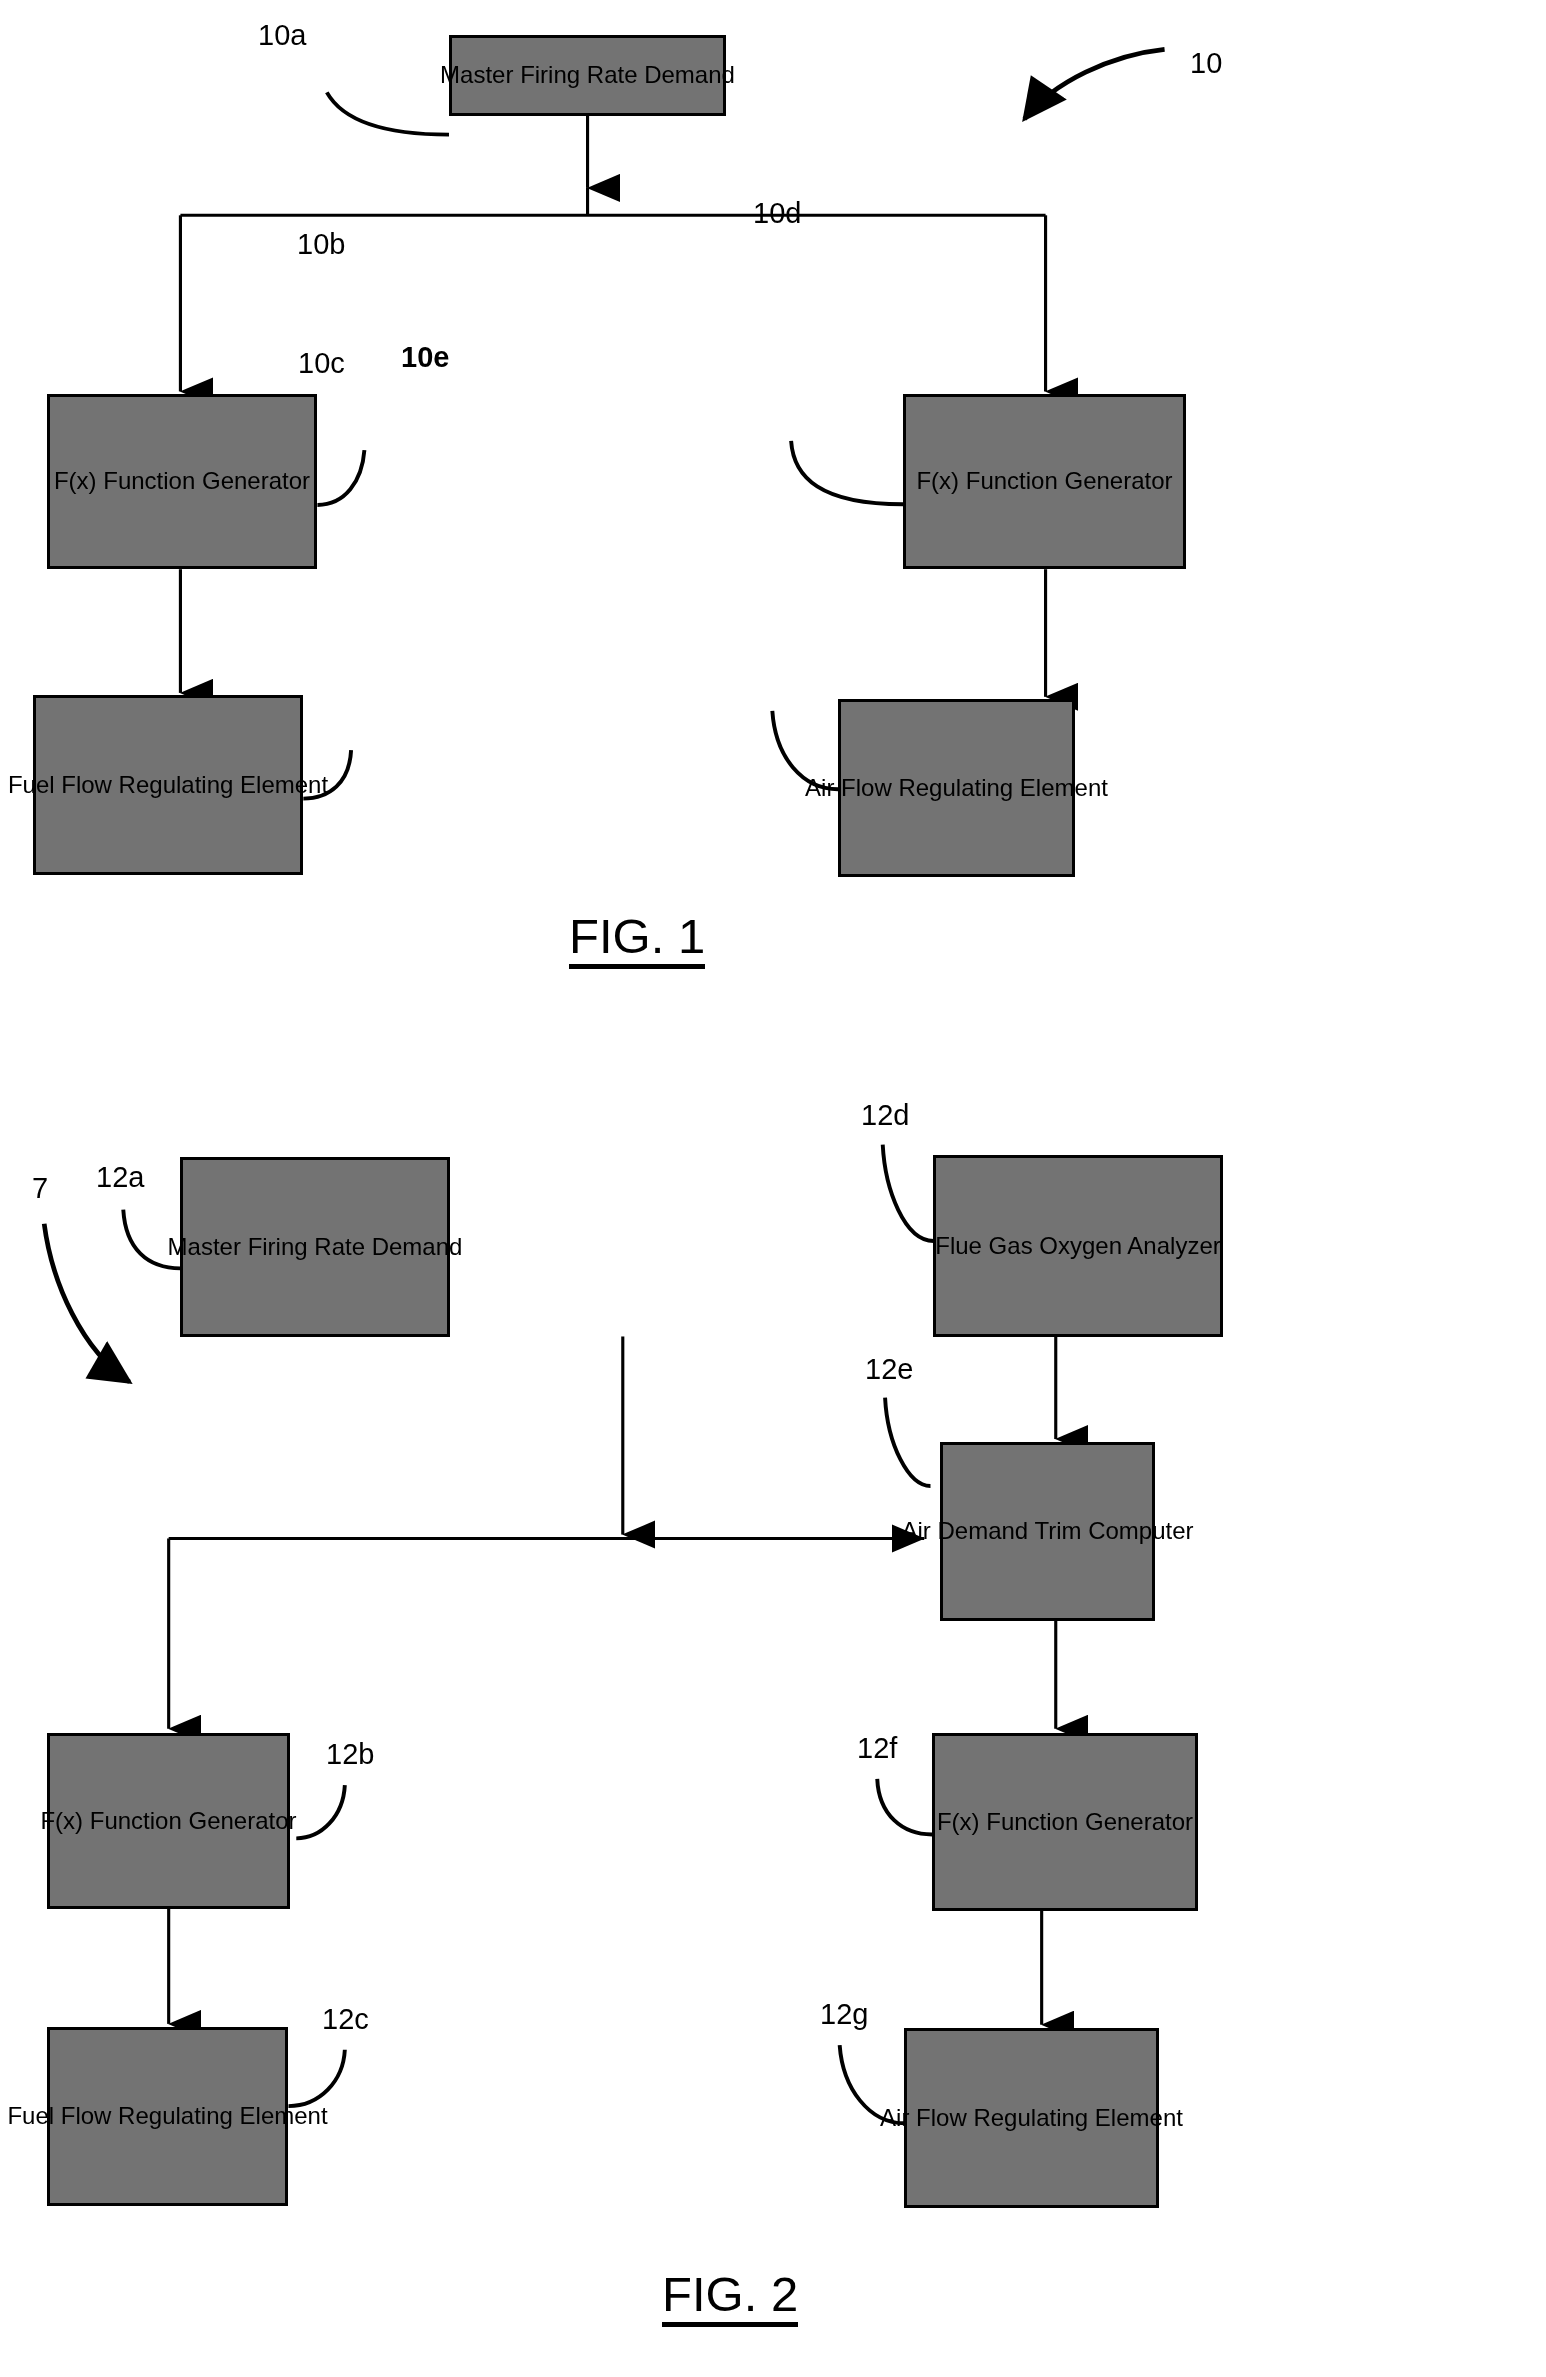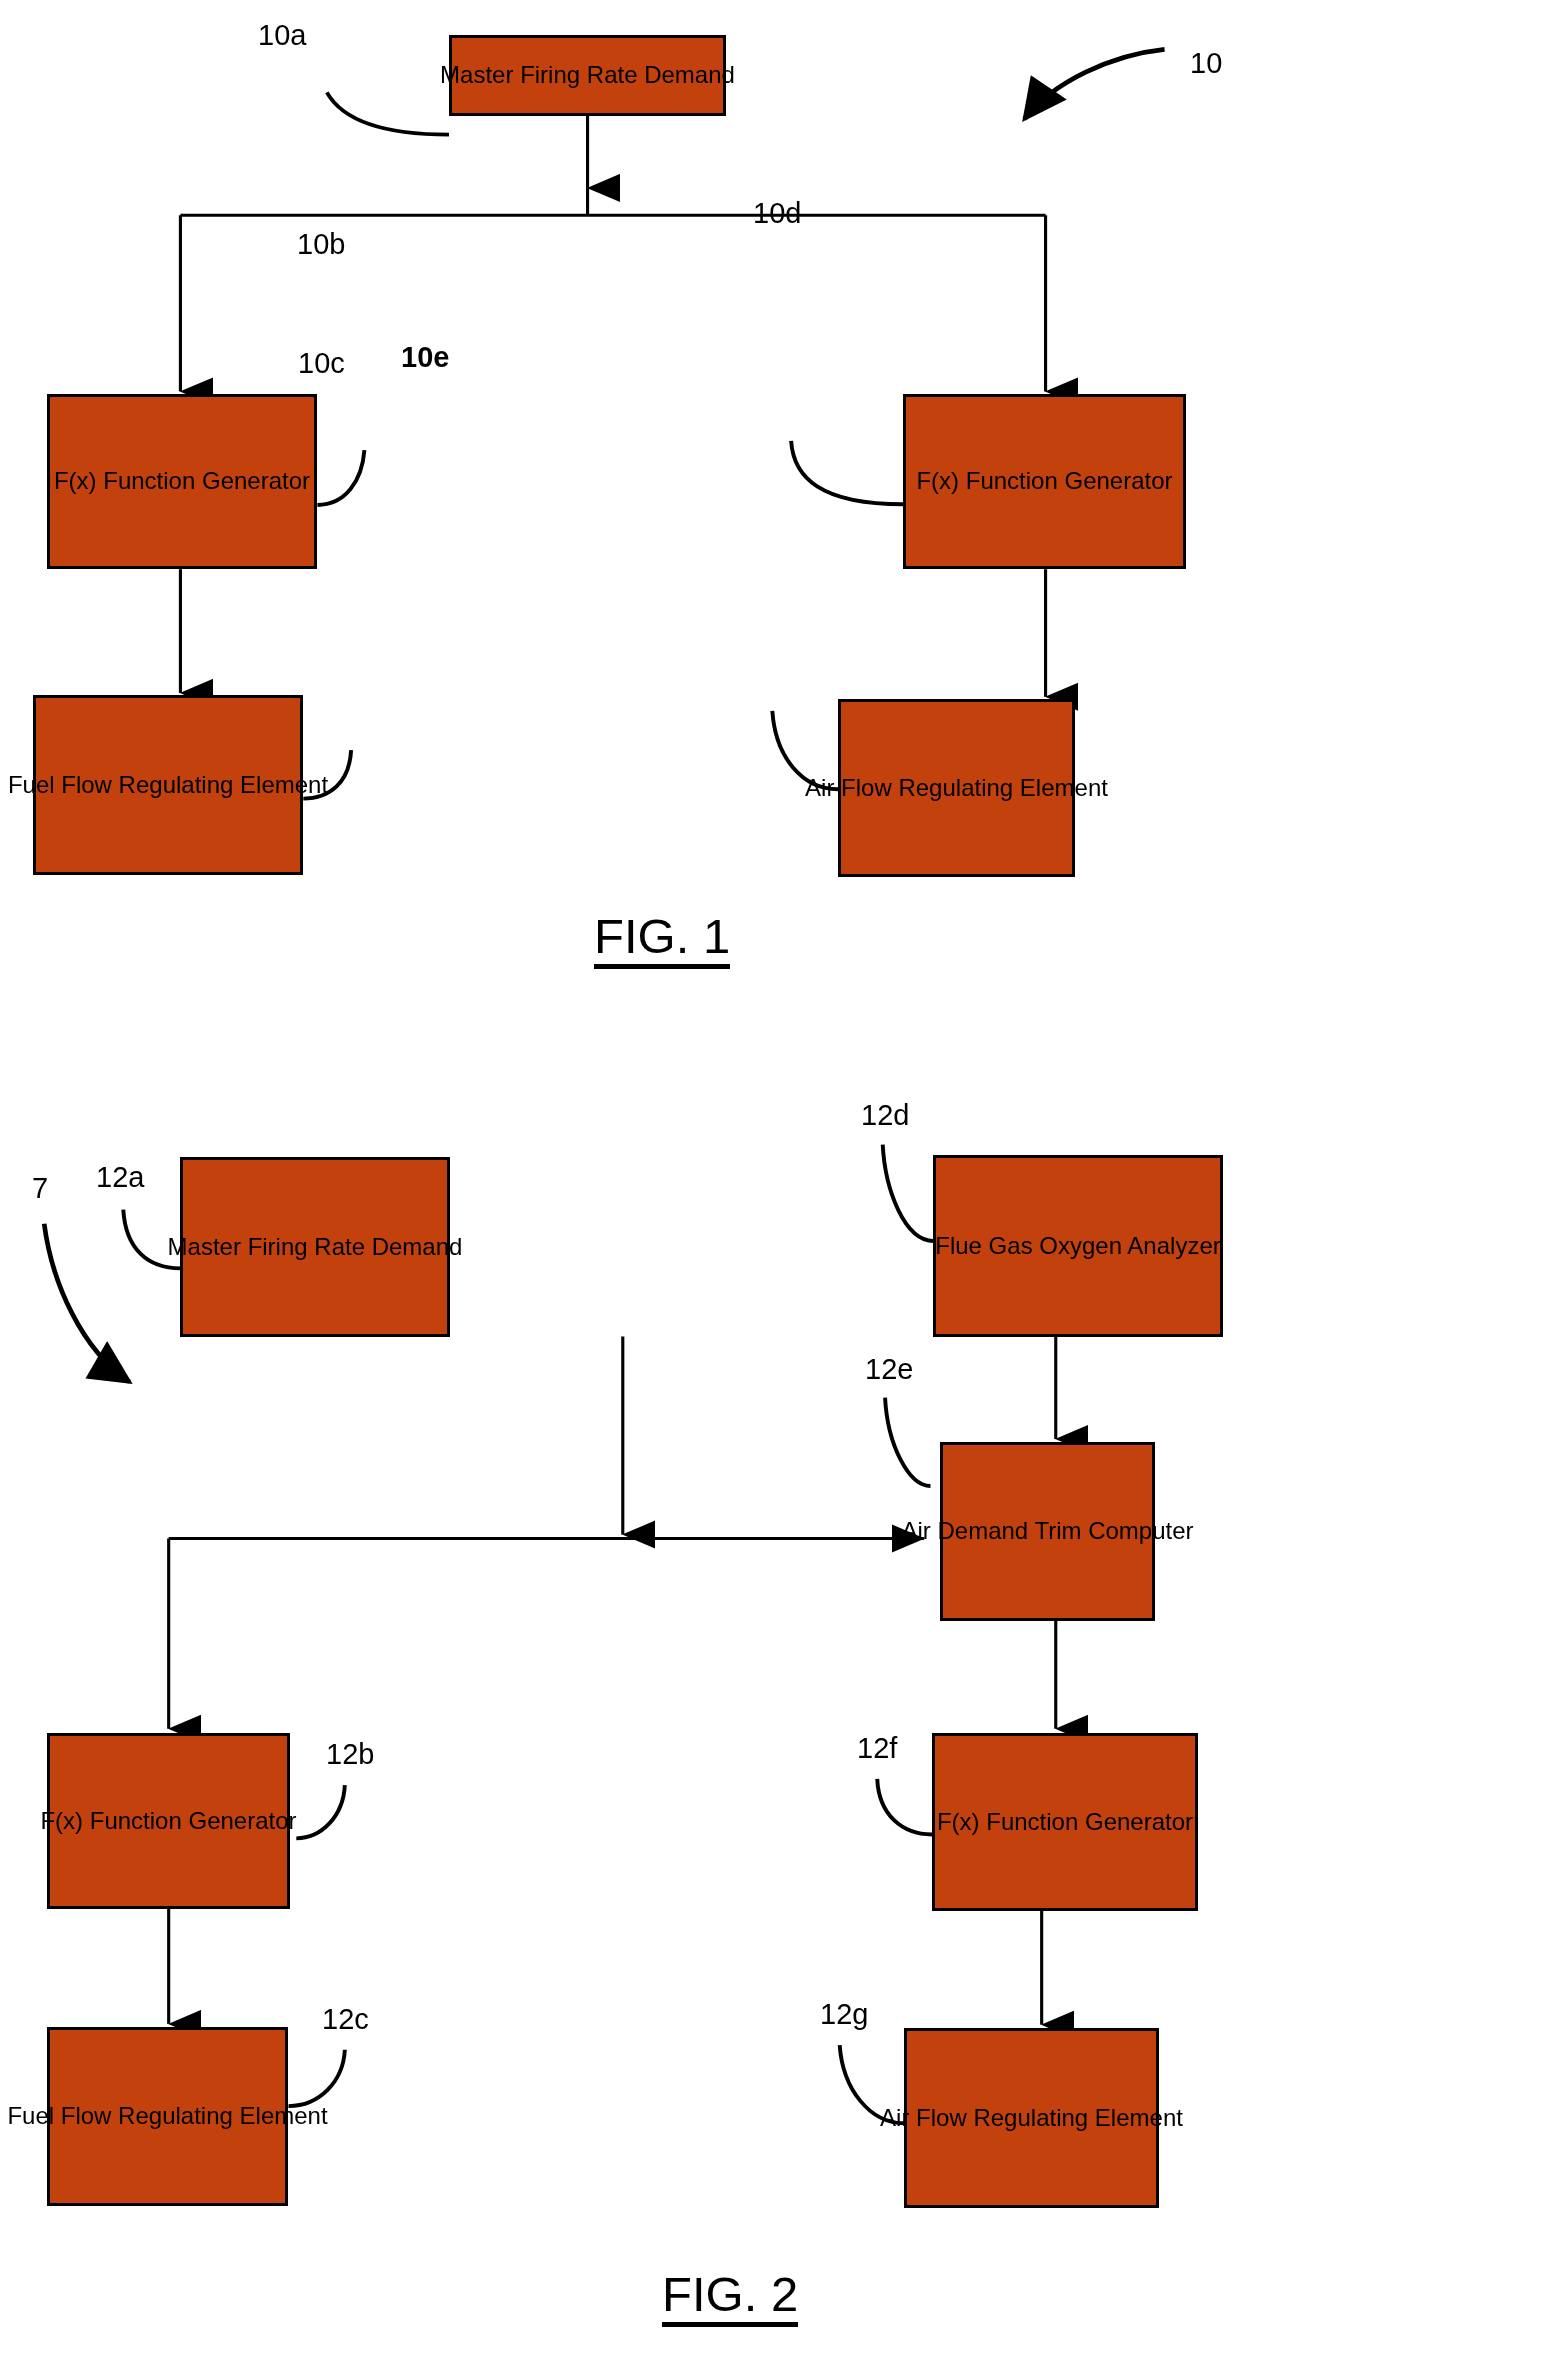--- a/index.html
+++ b/index.html
@@ -20,21 +20,21 @@
     left: 0;
     top: 0;
     width: 1547px;
     height: 2377px;
     pointer-events: none;
   }
   .box {
     position: absolute;
     box-sizing: border-box;
     border: 3.1px solid #000000;
-    background: #c2410c;
+    background: #737373;
     display: flex;
     align-items: center;
     justify-content: center;
     text-align: right;
   }
   .box-label {
     font-family: "Liberation Sans", sans-serif;
     font-size: 24px;
     color: #000000;
     letter-spacing: 0px;
@@ -194,21 +194,21 @@
       <span class="box-label">Air Flow Regulating Element</span>
     </div>
 
     <div class="ref" style="left:258px; top:19px;">10a</div>
     <div class="ref" style="left:1190px; top:47px;">10</div>
     <div class="ref" style="left:297px; top:204px;margin-top:24px;">10b</div>
     <div class="ref" style="left:753px; top:197px;">10d</div>
     <div class="ref" style="left:298px; top:347px;">10c</div>
     <div class="ref" style="left:401px; top:341px;font-weight:bold;">10e</div>
 
-    <div class="fig-caption" style="left:569px; top:911px;margin-left:25px;">FIG. 1</div>
+    <div class="fig-caption" style="left:569px; top:911px;">FIG. 1</div>
   </div>
 
   <div>
 
     <div class="box" style="left:180px; top:1157px; width:270px; height:180px;">
       <span class="box-label">Master Firing Rate Demand</span>
     </div>
 
     <div class="box" style="left:933px; top:1155px; width:290px; height:182px;">
       <span class="box-label">Flue Gas Oxygen Analyzer</span>

